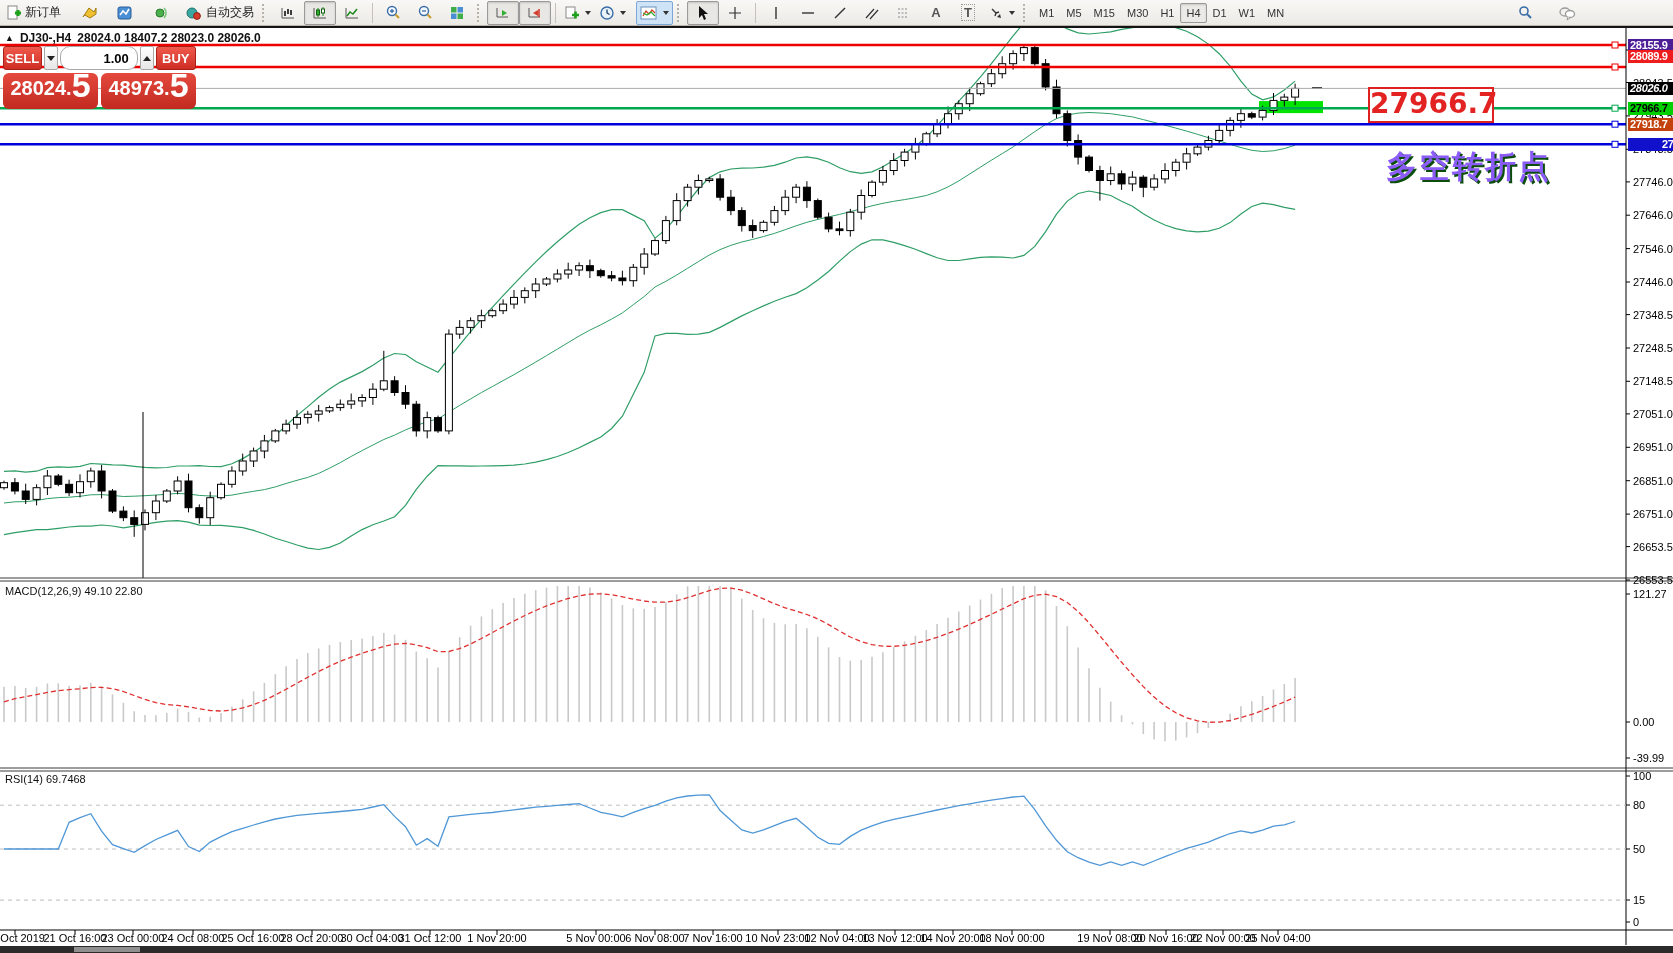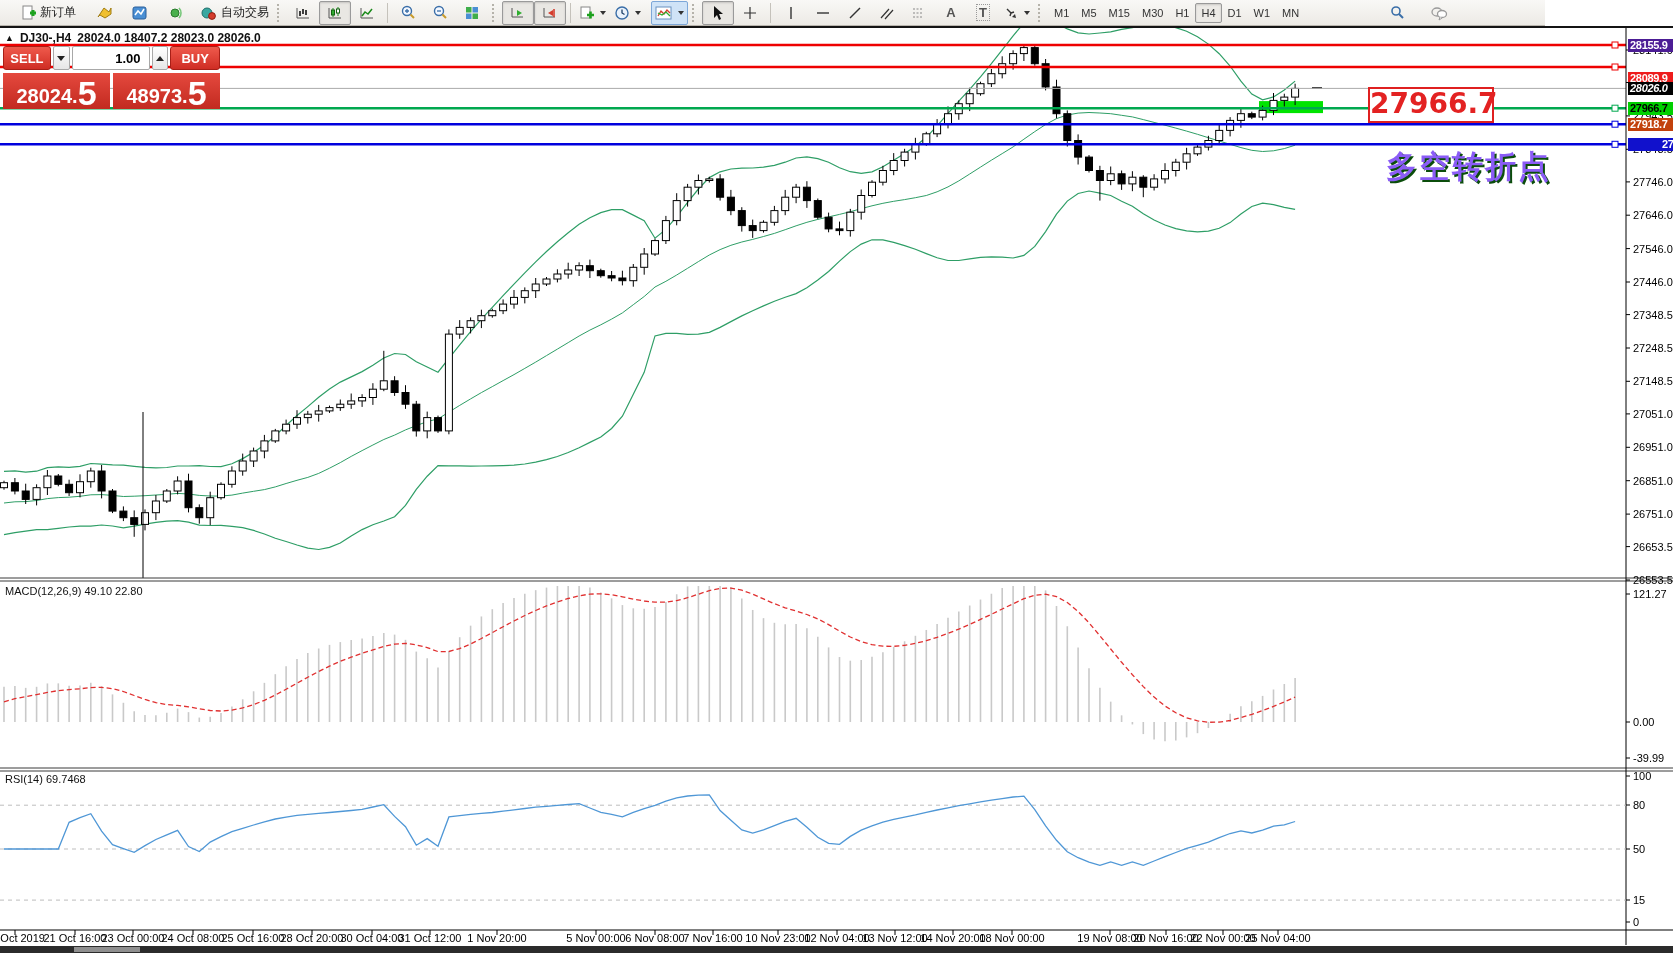--- a/index.html
+++ b/index.html
@@ -1,20 +1,20 @@
 <!DOCTYPE html>
 <html><head>
 <meta charset="utf-8">
 <style>
 html,body{margin:0;padding:0;width:1673px;height:953px;overflow:hidden;background:#fff;
 font-family:"Liberation Sans",sans-serif;position:relative}
 #chart-svg{position:absolute;left:0;top:0;z-index:1}
 
-.toolbar{position:absolute;left:0;top:0;width:1545px;height:26px;z-index:10;
-background:linear-gradient(#f9f8f6,#eceae5);display:flex;align-items:center;padding-left:17px;box-sizing:border-box;
+.toolbar{position:absolute;left:0;top:0;width:1673px;height:26px;z-index:10;
+background:linear-gradient(#f9f8f6,#eceae5);display:flex;align-items:center;padding-left:2px;box-sizing:border-box;
 border-bottom:1px solid #b9b5ad}
 .win-border{position:absolute;left:0;top:26px;width:1673px;height:2px;background:#141414;z-index:10}
 .tb-btn{height:22px;min-width:24px;display:flex;align-items:center;justify-content:center;gap:3px;
 border:1px solid transparent;border-radius:2px;padding:0 3px;font:12px "Liberation Sans",sans-serif;color:#222;cursor:default}
 .tb-btn.active{background:#e9e7e3;border:1px solid #9a9a9a;box-shadow:inset 0 1px 2px rgba(0,0,0,.15)}
 .tb-btn.selected{background:#cfe3f7;border:1px solid #7da7d8}
 .tb-sep{width:1px;height:20px;background:#c5c2bb;margin:0 4px}
 .tb-grip{width:4px;height:18px;border-left:2px dotted #b5b2aa;margin:0 4px}
 .tb-caret{width:0;height:0;border-left:3px solid transparent;border-right:3px solid transparent;border-top:4px solid #333;margin-left:2px}
 .tf{font:11px "Liberation Sans",sans-serif;color:#333;padding:3px 5px;border:1px solid transparent;border-radius:2px}
@@ -24,34 +24,34 @@
 .title-line{position:absolute;left:5px;top:31px;z-index:5;font:bold 12px "Liberation Sans",sans-serif;color:#111;display:flex;gap:6px;align-items:center}
 .title-line .tri{font-size:9px}
 .ind-label{position:absolute;z-index:5;font:11px "Liberation Sans",sans-serif;color:#111}
 .annotation{position:absolute;left:1386px;top:146px;z-index:6;font:bold 31px "Liberation Sans",sans-serif;
 color:#8b5cf6;text-shadow:2px 2px 0 #0b4d0b;letter-spacing:2px;white-space:nowrap}
 .callout{position:absolute;left:1368px;top:87px;width:122px;height:32px;z-index:6;background:#fff;
 border:2px solid #df2020;color:#e32222;font:bold 28px "DejaVu Sans",sans-serif;text-align:center;line-height:30px}
 .axis-badge{position:absolute;left:1628px;width:44px;height:13px;z-index:6;font:bold 11px "Liberation Sans",sans-serif;
 line-height:13px;padding-left:2px;letter-spacing:-0.3px}
 
-.trade-panel{position:absolute;left:3px;top:46px;width:217px;z-index:7}
+.trade-panel{position:absolute;left:3px;top:46px;width:193px;z-index:7}
 .tp-row1{display:flex;height:24px;gap:2px}
 .btn-sell,.btn-buy{background:linear-gradient(#ef5a4c,#cf2d24);color:#fff;font:bold 13px "Liberation Sans",sans-serif;
 border:1px solid #a81f17;border-radius:3px;display:flex;align-items:center;justify-content:center}
 .btn-sell{width:50px}.btn-buy{width:52px}
 .spin{width:16px;background:linear-gradient(#fff,#e6e6e6);border:1px solid #a8a8a8;border-radius:2px;
 display:flex;align-items:center;justify-content:center}
 .tri-dn{width:0;height:0;border-left:4px solid transparent;border-right:4px solid transparent;border-top:5px solid #222}
 .tri-up{width:0;height:0;border-left:4px solid transparent;border-right:4px solid transparent;border-bottom:5px solid #222}
 .vol-field{width:66px;border:1px solid #a8a8a8;background:#fff;font:bold 13px "Liberation Sans",sans-serif;
-text-align:right;padding-right:8px;border-radius:2px}
+text-align:right;padding-right:8px;border-radius:10px}
 .tp-row2{display:flex;gap:3px;margin-top:3px;height:36px}
 .tp-price{flex:1;background:linear-gradient(#e5493e,#c22a20);color:#fff;display:flex;align-items:flex-end;
-justify-content:center;border-radius:0;padding-bottom:2px}
+justify-content:center;border-radius:6px;padding-bottom:10px}
 .tp-main{font:bold 20px "Liberation Sans",sans-serif;line-height:22px}
 .tp-big{font:bold 34px "Liberation Sans",sans-serif;line-height:28px}
 
 .hscroll{position:absolute;left:0;top:946px;width:1673px;height:7px;background:#2b2b2b;z-index:8}
 .hscroll .thumb{position:absolute;left:74px;top:1px;width:66px;height:5px;background:#8f8f8f}
 </style>
 </head>
 <body>
 
 <svg id="chart-svg" width="1673" height="953">
@@ -787,21 +787,21 @@
   <span>MACD(12,26,9)</span> <span>49.10 22.80</span>
 </div>
 <div class="ind-label" style="left:5px;top:773px">
   <span>RSI(14)</span> <span>69.7468</span>
 </div>
 
 <div class="annotation">多空转折点</div>
 <div class="callout">27966.7</div>
 <div id="badges">
     <div class="axis-badge" style="top: 38.5px; background: #4c1d95; color: rgb(255, 255, 255);">28155.9</div>
-    <div class="axis-badge" style="top: 72px; background: rgb(238, 28, 28); color: rgb(255, 255, 255);">28089.9</div>
+    <div class="axis-badge" style="top: 50px; background: rgb(238, 28, 28); color: rgb(255, 255, 255);">28089.9</div>
     <div class="axis-badge" style="top: 81.9px; background: rgb(0, 0, 0); color: rgb(255, 255, 255); font-style: italic;">28026.0</div>
     <div class="axis-badge" style="top: 101.7px; background: rgb(0, 208, 0); color: rgb(0, 0, 0);">27966.7</div>
     <div class="axis-badge" style="top: 117.7px; background: #c2410c; color: rgb(255, 255, 255);">27918.7</div>
     <div class="axis-badge" style="top: 137.8px; background: rgb(17, 17, 204); color: rgb(255, 255, 255); padding-left: 34px;">27858.6</div>
   </div>
 
 <div class="hscroll">
     <div class="thumb"></div>
   </div>
 

